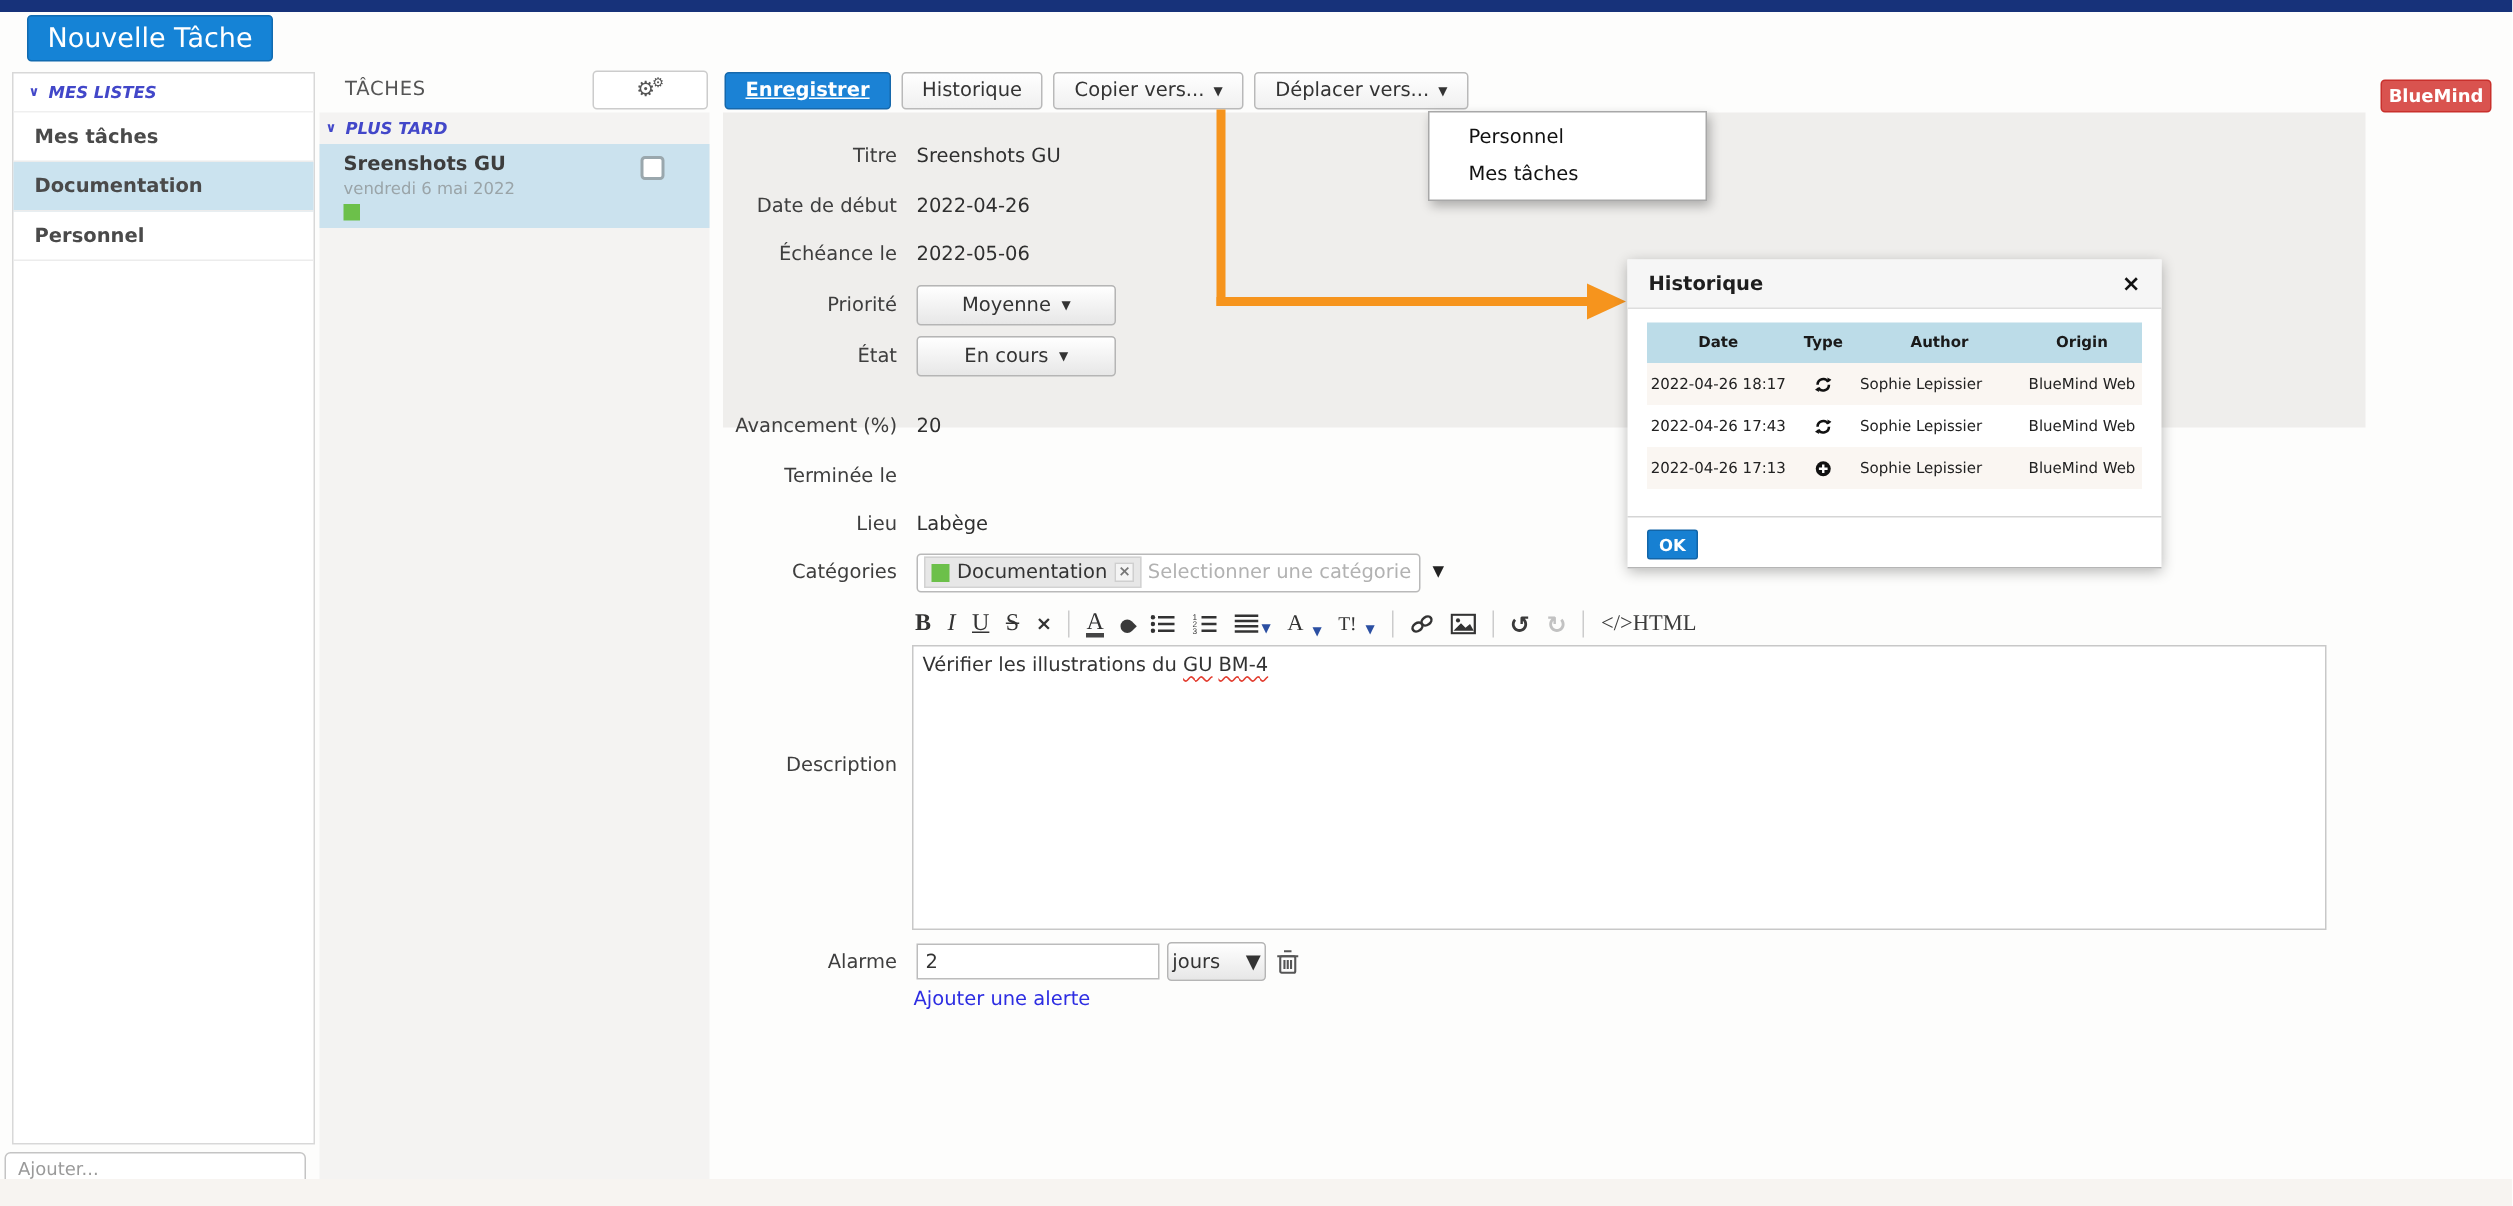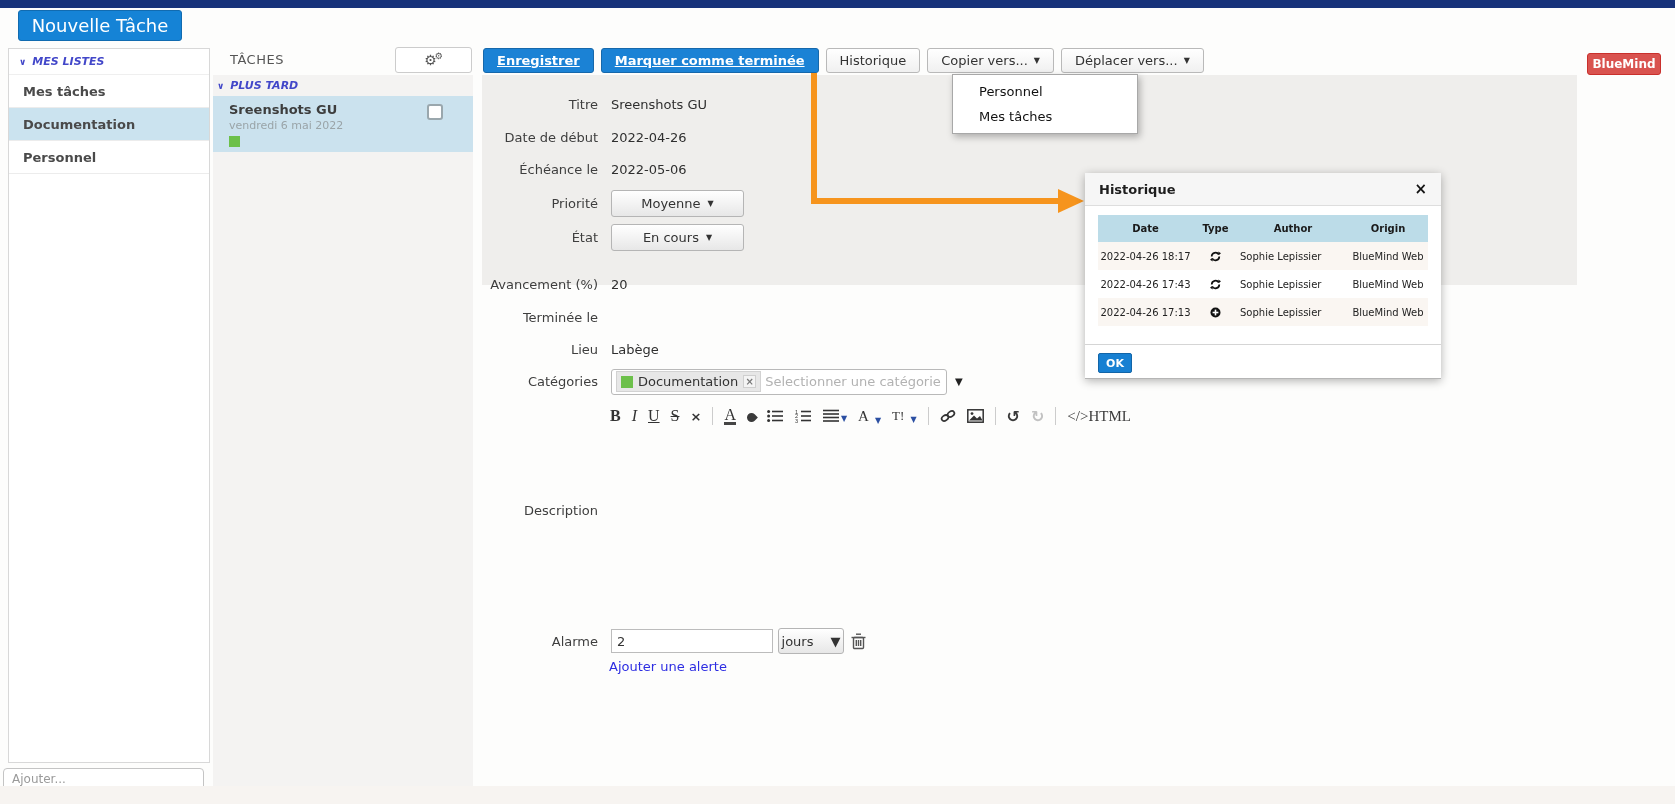--- a/index.html
+++ b/index.html
@@ -172,21 +172,20 @@
   </div>
   <div class="task-card">
     <div class="task-title">Sreenshots GU</div>
     <div class="task-date">vendredi 6 mai 2022</div>
     <div class="task-flag"></div>
     <div class="task-check"></div>
   </div>
 
   <div class="toolbar">
     <div class="tbtn blue">Enregistrer</div>
-    <div class="tbtn blue">Marquer comme terminée</div>
     <div class="tbtn white">Historique</div>
     <div class="tbtn white">
       <span>Copier vers...</span>
       <span class="caret">▼</span>
     </div>
     <div class="tbtn white">
       <span>Déplacer vers...</span>
       <span class="caret">▼</span>
     </div>
   </div>
@@ -323,20 +322,23 @@
         </svg>
     </span>
     <span class="sep"></span>
     <span class="undo">↺</span>
     <span class="redo">↻</span>
     <span class="sep"></span>
     <span class="htmlg">&lt;/&gt;HTML</span>
   </div>
 
   <div class="desc-label">Description</div>
+  <div class="desc-box">
+    <span>Vérifier les illustrations du </span><span class="sp">GU</span><span class="sp w2">BM-4</span>
+  </div>
 
   <div class="frow r-alarm">
     <span class="flabel">Alarme</span>
     <input class="alarm-input" value="2" style="">
     <div class="unit-btn">
       <span>jours</span>
       <span class="caret">▼</span>
     </div>
     <span class="trash">
       <svg width="15" height="17" viewBox="0 0 15 17">

